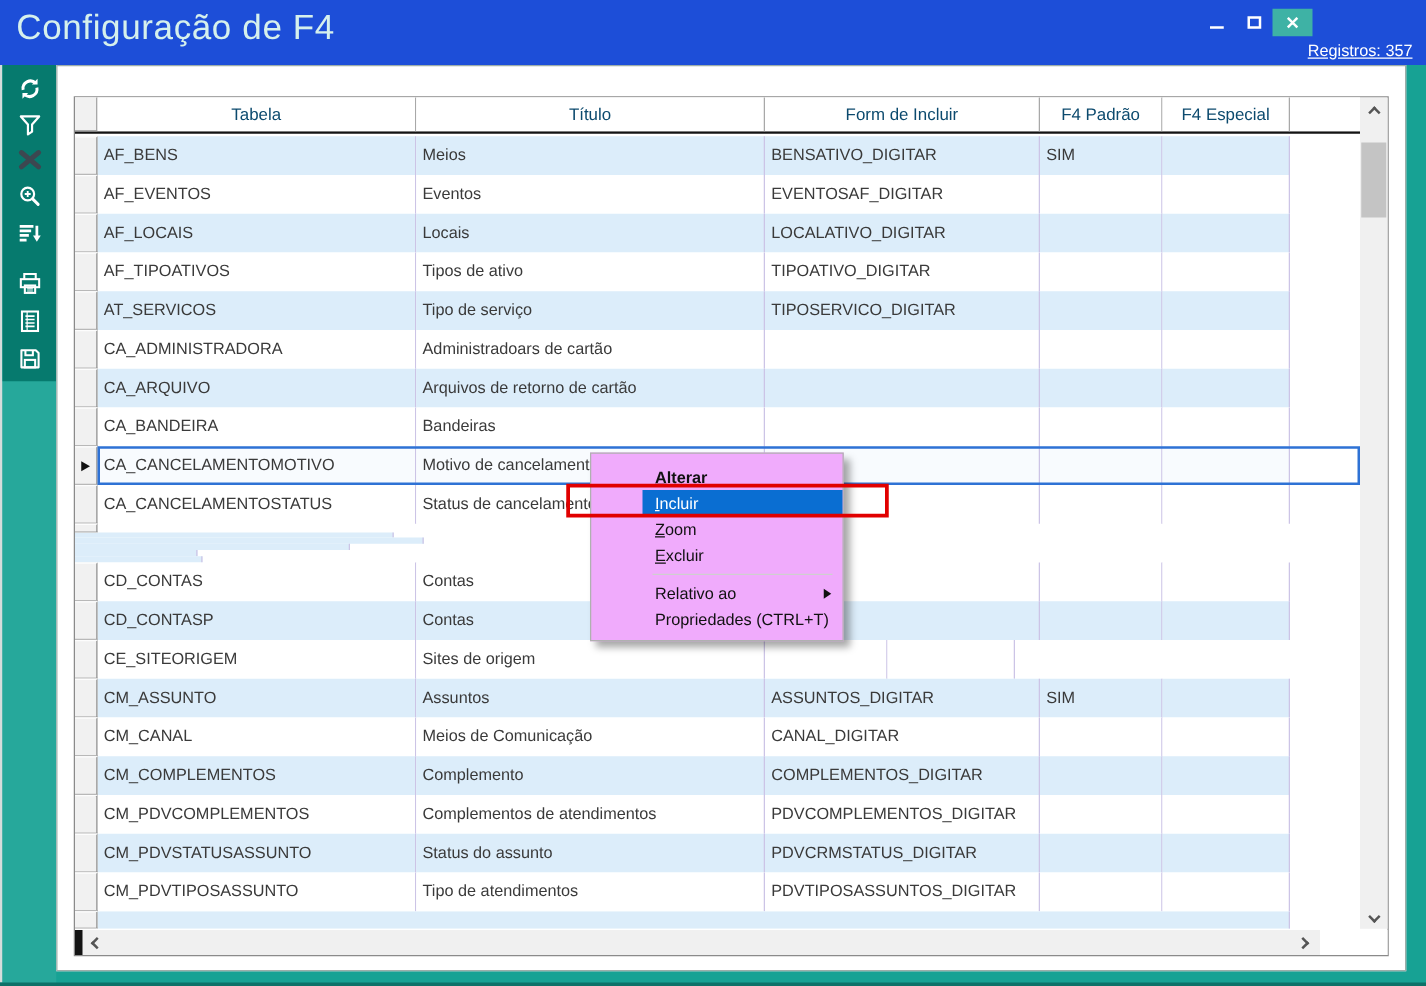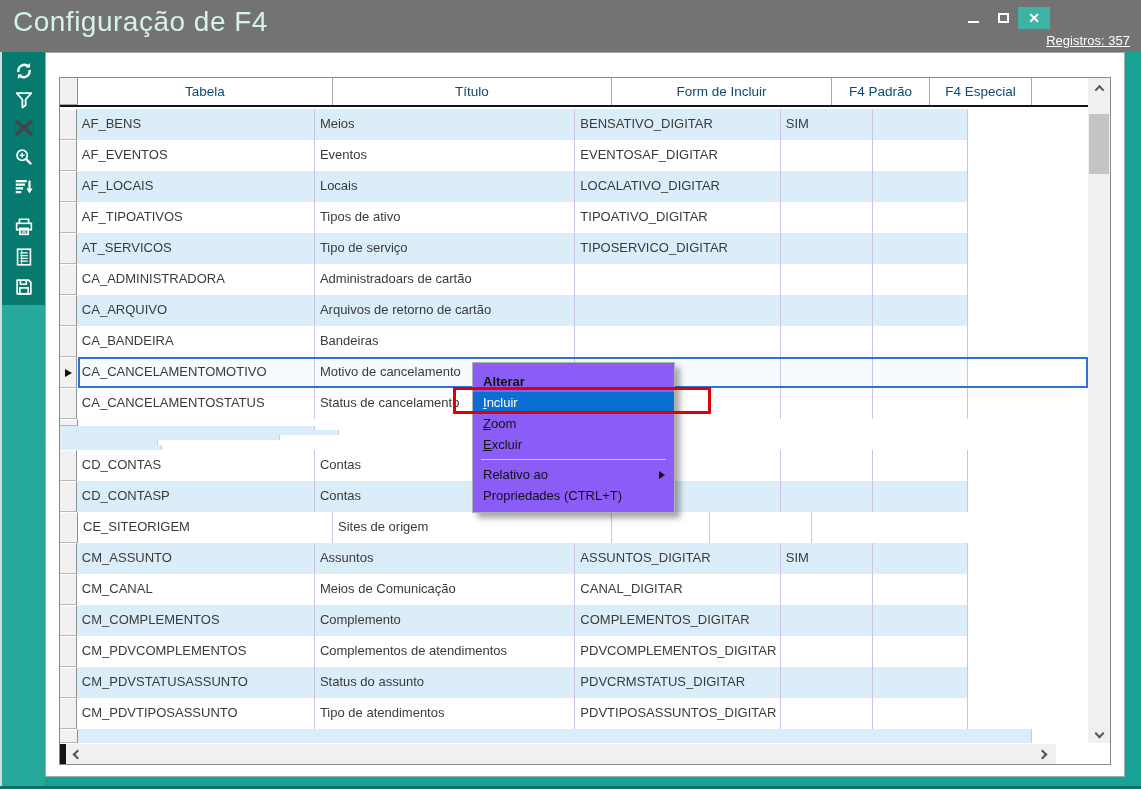--- a/index.html
+++ b/index.html
@@ -1,21 +1,21 @@
 <!DOCTYPE html>
 <html><head>
 <meta charset="utf-8">
 <style>
   * { margin:0; padding:0; box-sizing:border-box; }
   html,body { width:1141px; height:789px; overflow:hidden; }
   body { font-family:"Liberation Sans", sans-serif; background:#17a294; position:relative; }
   #app { position:relative; width:1141px; height:789px; background:#17a294; }
 
   
-  .titlebar { position:absolute; left:0; top:0; width:1141px; height:52px; background:#737373; }
+  .titlebar { position:absolute; left:0; top:0; width:1141px; height:52px; background:#1d4ed8; }
   .app-title { position:absolute; left:13px; top:6px; font-size:28px; font-weight:400; color:#d6f0ec; letter-spacing:0.5px; }
   .win-controls { position:absolute; top:7px; left:958px; display:flex; }
   .wbtn { width:30px; height:22px; display:flex; align-items:center; justify-content:center; cursor:pointer; }
   .wbtn.close { width:32px; background:#3eb2a5; }
   .glyph-min { width:11px; height:2px; background:#fff; margin-top:8px; }
   .glyph-max { width:11px; height:10px; border:2px solid #fff; }
   .glyph-close { color:#fff; font-size:14px; font-weight:bold; line-height:1; }
   .registros { position:absolute; top:33px; right:11px; color:#ffffff; font-size:13px; text-decoration:underline; cursor:pointer; }
 
   
@@ -30,21 +30,21 @@
   .content { position:absolute; left:45px; top:52px; width:1080px; height:725px; background:#ffffff; border:1px solid #9dada9; }
 
   
   .grid { position:absolute; left:59px; top:77px; width:1052px; height:688px; background:#fff; border:1px solid #8a8a8a; }
   .ghead { position:absolute; left:0; top:0; width:1028px; height:29px; display:flex; border-bottom:2px solid #141414; background:#fff; }
   .ind-h { width:18px; height:100%; background:#f1f1f1; border-right:1px solid #8f8f8f; border-bottom:1px solid #aaa; }
   .hcell { height:100%; border-right:1px solid #a8a8a8; font-size:13.5px; color:#0c4a6e; display:flex; align-items:center; justify-content:center; background:#fff; white-space:nowrap; overflow:hidden; }
   .hfiller { flex:1; background:#fff; }
   .w-tabela { width:255px; } .w-titulo { width:279px; } .w-form { width:220px; } .w-f4p { width:98px; } .w-f4e { width:102px; }
 
-  .grow { position:absolute; left:0; width:908px; height:31px; display:flex; cursor:pointer; }
+  .grow { position:absolute; left:0; width:1028px; height:31px; display:flex; cursor:pointer; }
   .ind { width:18px; height:100%; background:#f1f1f1; border-right:1px solid #8f8f8f; border-bottom:1px solid #b8b8b8; border-top:1px solid #fdfdfd; position:relative; }
   .cell { height:100%; border-right:1px solid #ccc4e6; padding-left:5px; font-size:13px; color:#3a3a3a; line-height:30px; white-space:nowrap; overflow:hidden; background:#fff; }
   .filler { flex:1; background:#fff; }
   .grow.stripe .cell { background:#dcedfa; }
   .grow.sel .cell { background:#f8fbfe; }
   .selframe { position:absolute; left:18px; width:1010px; height:31px; border:2px solid #2e72d5; z-index:5; pointer-events:none; }
   .selmark { position:absolute; left:5px; top:11px; width:0; height:0; border-left:7px solid #111; border-top:4.5px solid transparent; border-bottom:4.5px solid transparent; }
   .partial { position:absolute; left:0; top:651px; width:1028px; height:14px; display:flex; overflow:hidden; }
   .partial .ind { height:14px; }
   .partial .band { width:954px; background:#dcedfa; border-right:1px solid #ccc4e6; }
@@ -57,21 +57,21 @@
   .hthumb { position:absolute; left:0; top:0; width:6px; height:20px; background:#141414; }
   .harrow { position:absolute; top:0; width:20px; height:20px; display:flex; align-items:center; justify-content:center; cursor:pointer; }
   .corner { position:absolute; left:996px; top:666px; width:54px; height:20px; background:#fff; }
   .chev { display:inline-block; width:7px; height:7px; border-right:2px solid #555; border-bottom:2px solid #555; }
   .chev.up { transform:rotate(-135deg) translate(-1px,-1px); }
   .chev.down { transform:rotate(45deg); }
   .chev.left { transform:rotate(135deg); }
   .chev.right { transform:rotate(-45deg); }
 
   
-  .ctxmenu { position:absolute; left:472px; top:362px; width:203px; height:151px; background:#8b5cf6; border:1px solid #b0b0b0; box-shadow:5px 5px 6px rgba(0,0,0,0.35); z-index:40; padding-top:8px; }
+  .ctxmenu { position:absolute; left:472px; top:362px; width:203px; height:151px; background:#f0abfc; border:1px solid #b0b0b0; box-shadow:5px 5px 6px rgba(0,0,0,0.35); z-index:40; padding-top:8px;padding-left:41px; }
   .mi { height:21px; line-height:21px; padding-left:10px; font-size:13px; color:#111; position:relative; cursor:pointer; white-space:nowrap; }
   .mi.bold { font-weight:bold; }
   .mi.hilite { background:#0a6ed2; color:#fff; }
   .mi .subarrow { position:absolute; right:9px; top:6.5px; width:0; height:0; border-left:6px solid #111; border-top:4px solid transparent; border-bottom:4px solid transparent; }
   .msep { border-top:1px solid #cfcfcf; margin:4px 8px 4px 8px; height:0; }
   .annotation { position:absolute; left:453px; top:387px; width:258px; height:27px; border:3px solid #e10000; z-index:60; pointer-events:none; }
 </style>
 </head>
 <body>
 

